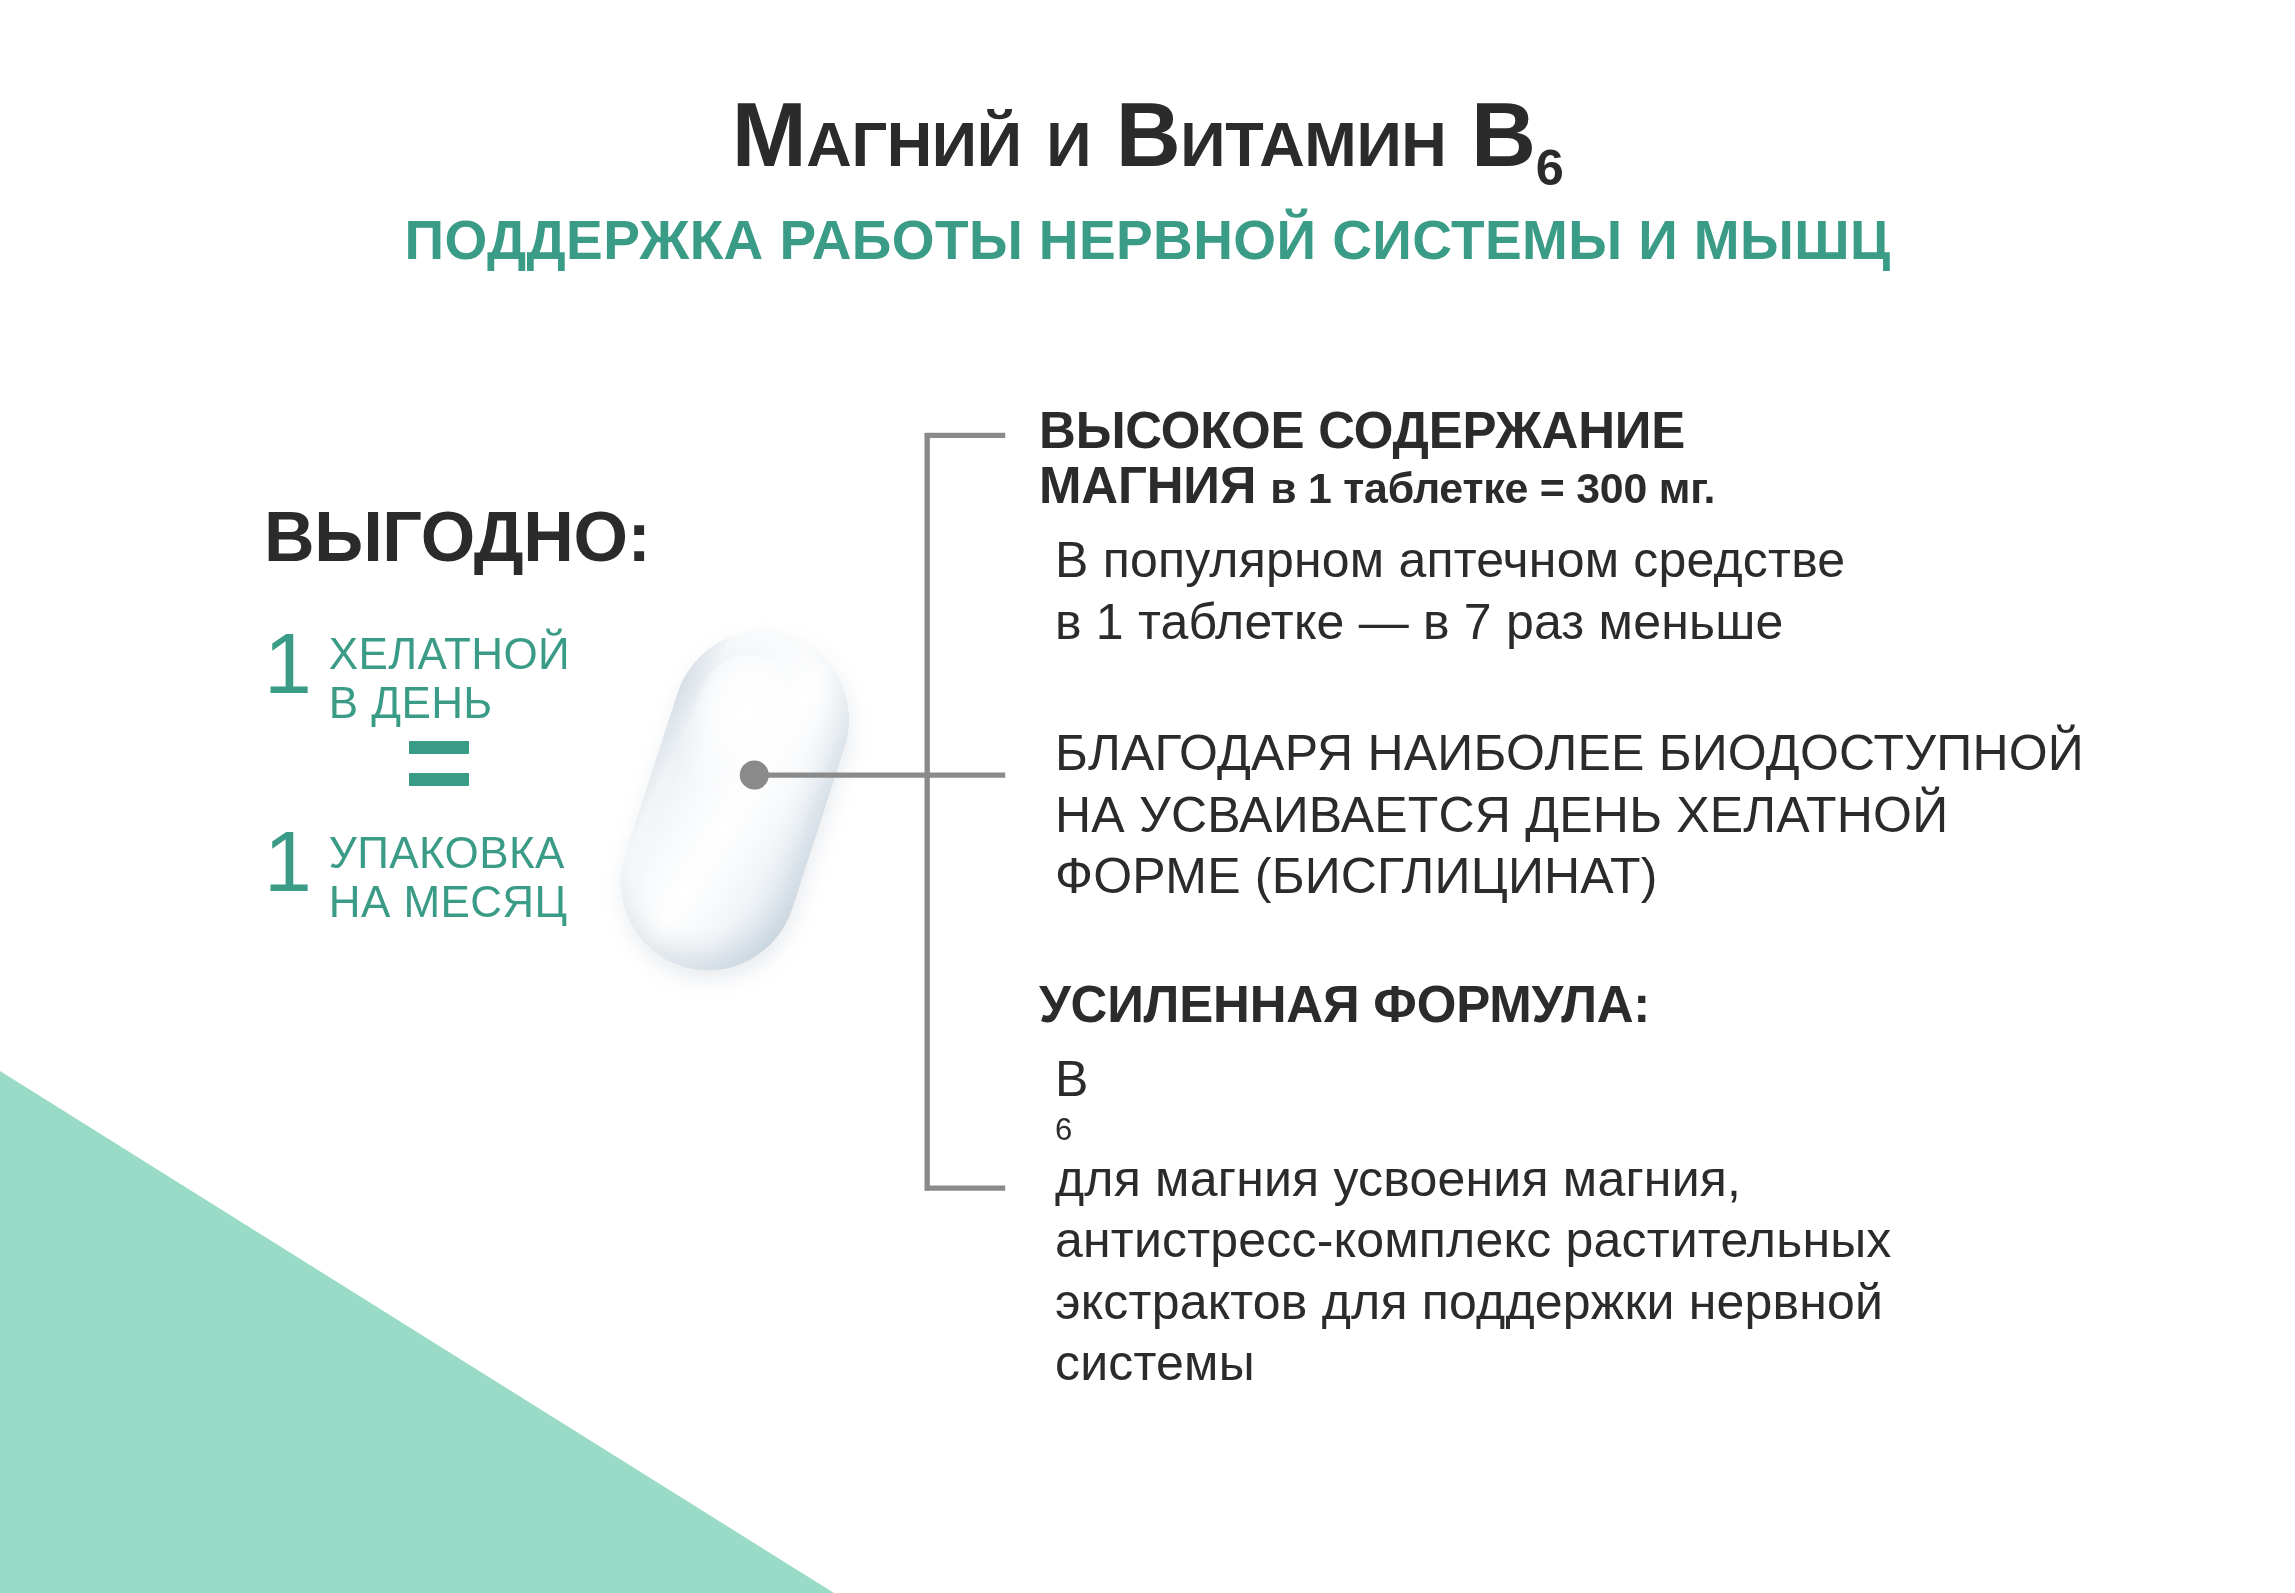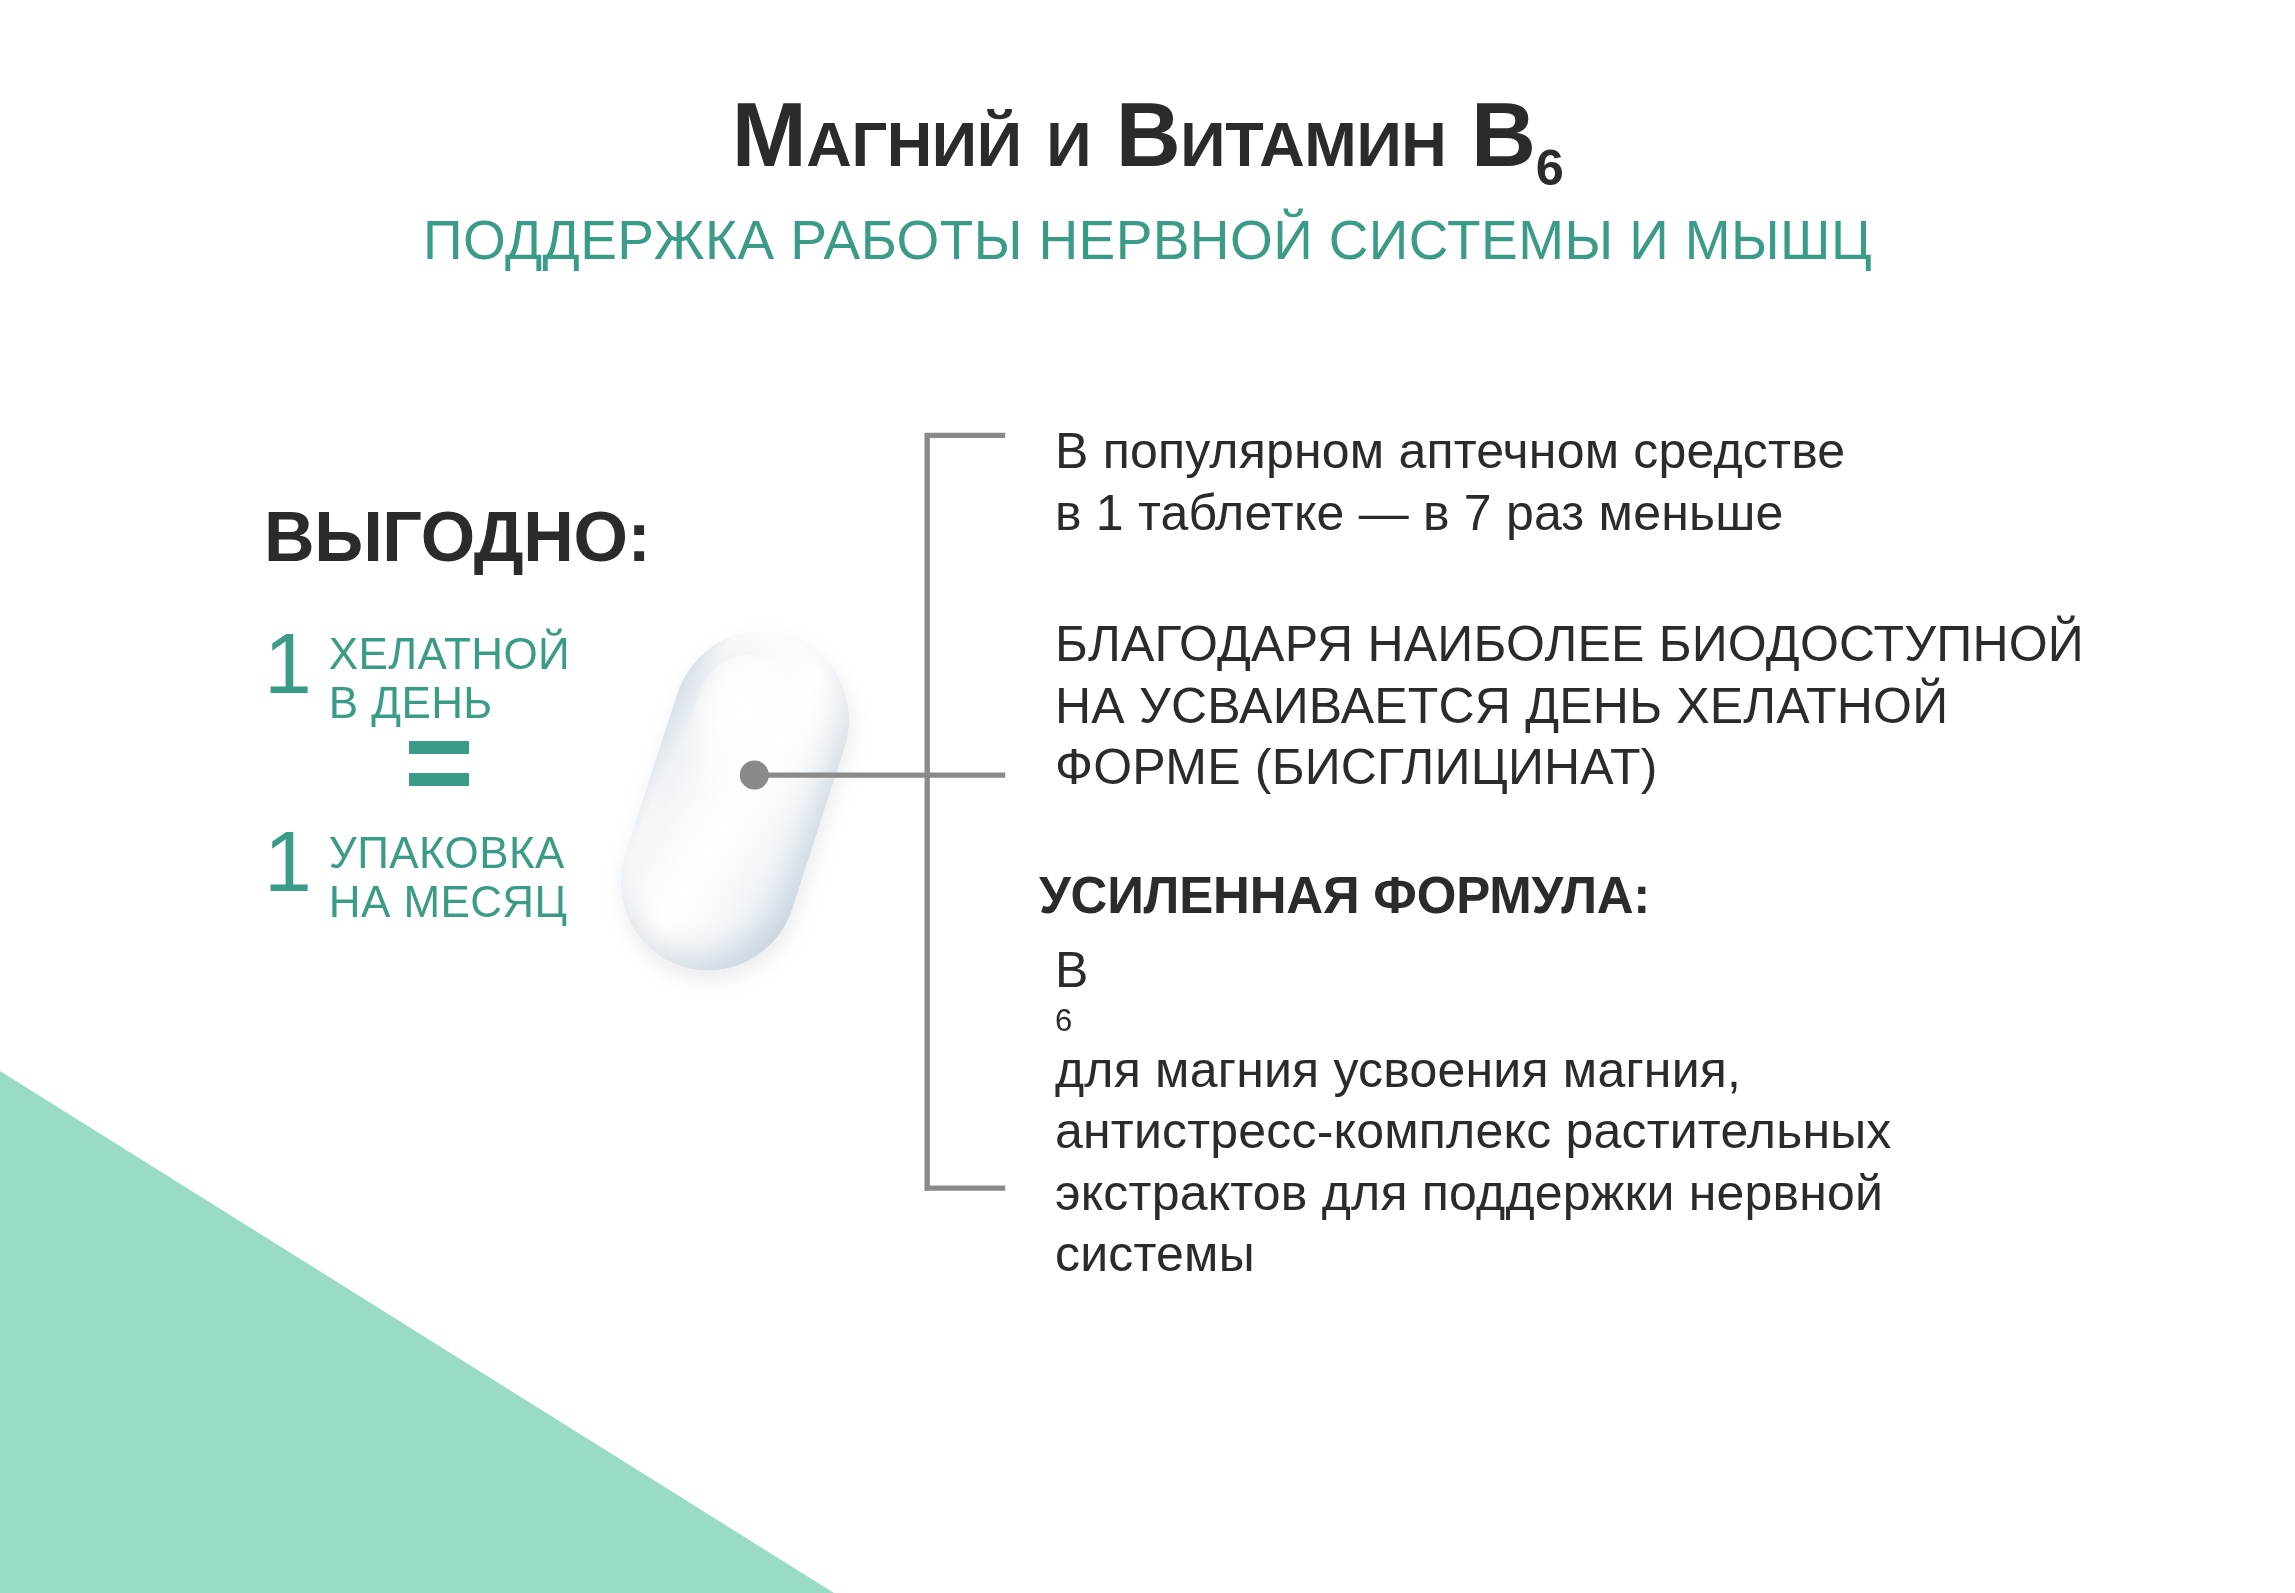--- a/index.html
+++ b/index.html
@@ -53,21 +53,21 @@
   #main-title .sub {
     font-size: 0.56em;
     vertical-align: sub;
     font-variant: normal;
   }
   #subtitle {
     margin: 0;
     padding-top: 20px;
     font-size: 55px;
     line-height: 1.0;
-    font-weight: 400;
+    font-weight: 700;
     letter-spacing: 0.4px;
     color: #3a9b87;
     white-space: nowrap;
     font-family: "Liberation Sans", sans-serif;
   }
 
   
   #benefit-block {
     position: absolute;
     left: 264px;
@@ -262,20 +262,25 @@
     <line x1="986" y1="1013" x2="1314" y2="1013" stroke="#8a8a8a" stroke-width="7"></line>
 
     <line x1="1209" y1="1553" x2="1314" y2="1553" stroke="#8a8a8a" stroke-width="7"></line>
 
     <circle cx="986" cy="1013" r="19" fill="#8a8a8a"></circle>
   </svg>
 
   <div id="features">
 
     <div class="feature" id="feature-magnesium">
+      <div class="feature-title">
+        <span>ВЫСОКОЕ СОДЕРЖАНИЕ</span><br>
+        <span>МАГНИЯ</span>
+        <span class="lite">в 1 таблетке = 300 мг.</span>
+      </div>
       <div class="feature-body">
         <span>В популярном аптечном средстве</span>
         <span>в 1 таблетке — в 7 раз меньше</span>
       </div>
     </div>
 
     <div class="feature" id="feature-absorb">
       <div class="feature-body">
         <span>БЛАГОДАРЯ НАИБОЛЕЕ БИОДОСТУПНОЙ</span>
         <span>НА УСВАИВАЕТСЯ ДЕНЬ ХЕЛАТНОЙ</span>

